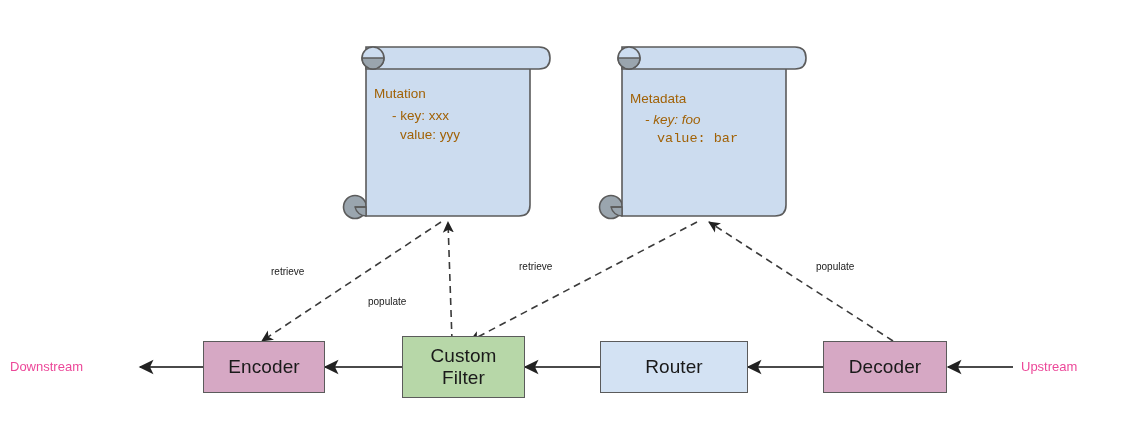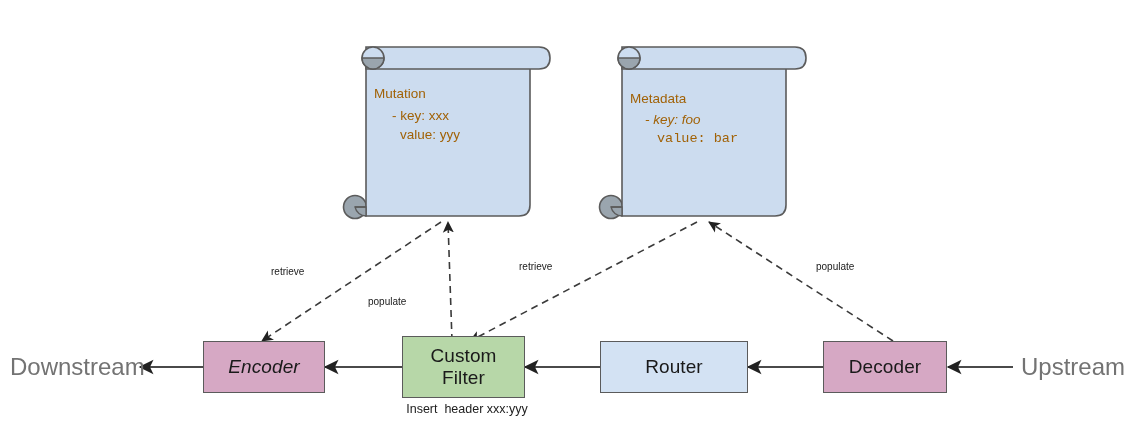--- a/index.html
+++ b/index.html
@@ -38,31 +38,31 @@
     border: 1.6px solid #5b5b5b;
     display: flex;
     align-items: center;
     justify-content: center;
     text-align: center;
     font-size: 19px;
     line-height: 22px;
     color: #1a1a1a;
     letter-spacing: 0.1px;
   }
-  .node-box.encoder  { background: #d6a8c4; font-style: italic; }
+  .node-box.encoder  { background: #d6a8c4; }
   .node-box.decoder  { background: #d6a8c4; }
   .node-box.filter   { background: #b7d7a8; }
   .node-box.router   { background: #d3e2f3; }
 
   
   .endpoint-label {
     position: absolute;
-    font-size: 24px;
+    font-size: 13px;
     line-height: 22px;
-    color: #737373;
+    color: #ec4899;
     white-space: nowrap;
   }
 
   
   .edge-label {
     position: absolute;
     font-size: 10px;
     line-height: 18px;
     color: #1a1a1a;
     white-space: nowrap;
@@ -170,15 +170,14 @@
   </div>
 
   <div class="endpoint-label" style="left:10px; top:356px;">Downstream</div>
   <div class="endpoint-label" style="left:1021px; top:356px;">Upstream</div>
 
   <div class="edge-label" style="left:271px; top:263px;">retrieve</div>
   <div class="edge-label" style="left:368px; top:293px;">populate</div>
   <div class="edge-label" style="left:519px; top:258px;">retrieve</div>
   <div class="edge-label" style="left:816px; top:258px;">populate</div>
 
-  <div class="filter-caption" style="left:382px; top:402px; width:170px;">Insert  header xxx:yyy</div>
 
 </div>
 
 </body></html>

